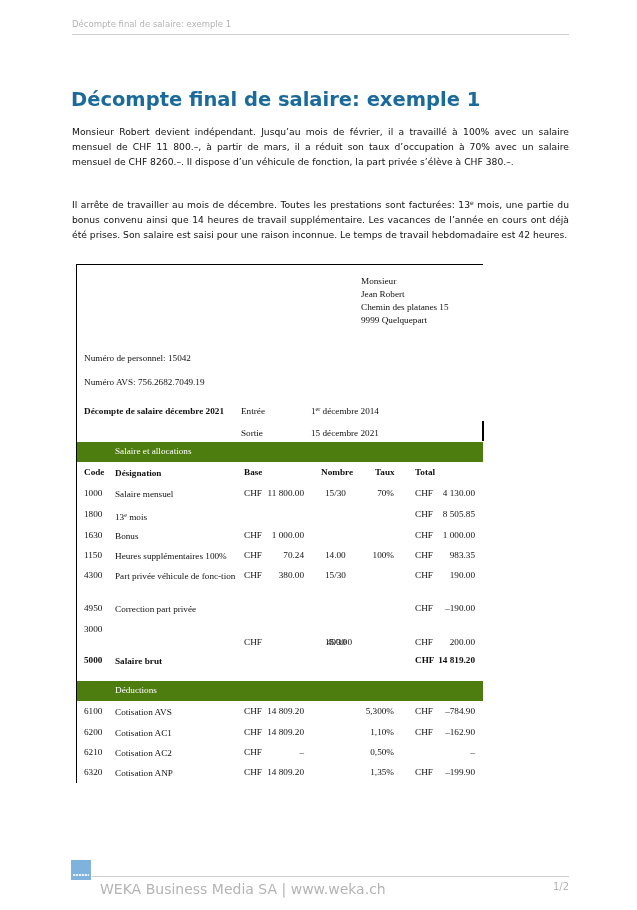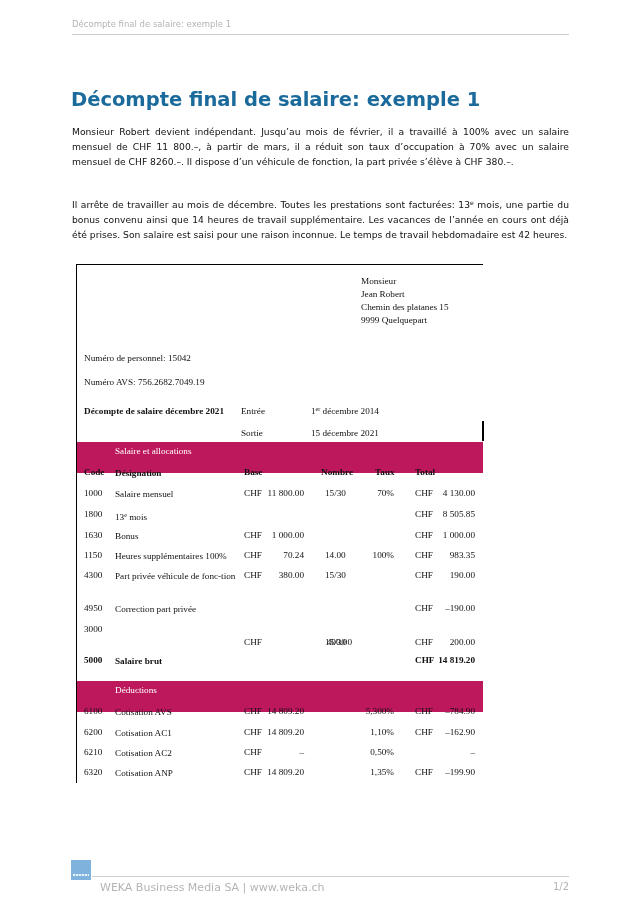--- a/index.html
+++ b/index.html
@@ -23,21 +23,21 @@
   .pers-no { left: 7px; top: 88px; }
   .avs-no { left: 7px; top: 112px; }
 
   .stmt-title { left: 7px; top: 141px; font-weight: bold; }
   .entry-label { left: 164px; top: 141px; }
   .entry-date { left: 234px; top: 141px; }
   .exit-label { left: 164px; top: 163px; font-family: Liberation Serif, serif; }
   .exit-date { left: 234px; top: 163px; }
   .right-tick { position: absolute; left: 405px; top: 156px; width: 1.5px; height: 20px; background: #000; }
 
-  .section-bar { position: absolute; left: 0; width: 406px; height: 31px; background: #be185d; color: #fff; }
+  .section-bar { position: absolute; left: 0; width: 406px; height: 20px; background: #4d7c0f; color: #fff; }
   .section-bar span { position: absolute; left: 38px; top: 4px; }
   .bar1 { top: 177px; }
   .bar2 { top: 416px; }
 
   .row { position: absolute; left: 0; width: 406px; height: 20px; }
   .row .c { position: absolute; top: 0; white-space: nowrap; }
   .c-code { left: 7px; }
   .c-desc { left: 38px; width: 128px; white-space: normal !important; line-height: 13px; }
   .c-base-cur { left: 167px; }
   .c-base-val { left: 180px; width: 47px; text-align: right; }
@@ -45,21 +45,21 @@
   .c-rate { left: 277px; width: 40px; text-align: right; }
   .c-tot-cur { left: 338px; }
   .c-tot-val { left: 350px; width: 48px; text-align: right; }
   .hdr .c { font-weight: bold; }
   .bold-row .c { font-weight: bold; }
   sup { font-size: 6px; vertical-align: 3px; }
 
   .footer-logo { position: absolute; left: 71px; top: 860px; width: 20px; height: 20px; background: #7fb2dd; }
   .footer-logo .stripe { position: absolute; left: 2px; bottom: 4px; width: 16px; height: 2px; background: repeating-linear-gradient(90deg, #e8f2fb 0 2px, #9cc4e6 2px 3px); }
   .footer-rule { position: absolute; left: 92px; top: 876px; width: 477px; height: 1px; background: #cfcfcf; }
-  .footer-text { position: absolute; left: 100px; top: 881px; font-size: 11px; color: #b4b4b4; }
+  .footer-text { position: absolute; left: 100px; top: 881px; font-size: 14px; color: #b4b4b4; }
   .footer-page { position: absolute; right: 68px; top: 881px; font-size: 10px; color: #b4b4b4; }
 </style>
 </head>
 <body>
 
 <div class="running-header">Décompte final de salaire: exemple 1</div>
 
 <h1 class="title">Décompte final de salaire: exemple 1</h1>
 
 <p class="para para1">Monsieur Robert devient indépendant. Jusqu’au mois de février, il a travaillé à 100% avec un salaire mensuel de CHF 11 800.–, à partir de mars, il a réduit son taux d’occupation à 70% avec un salaire mensuel de CHF 8260.–. Il dispose d’un véhicule de fonction, la part privée s’élève à CHF 380.–.</p>

